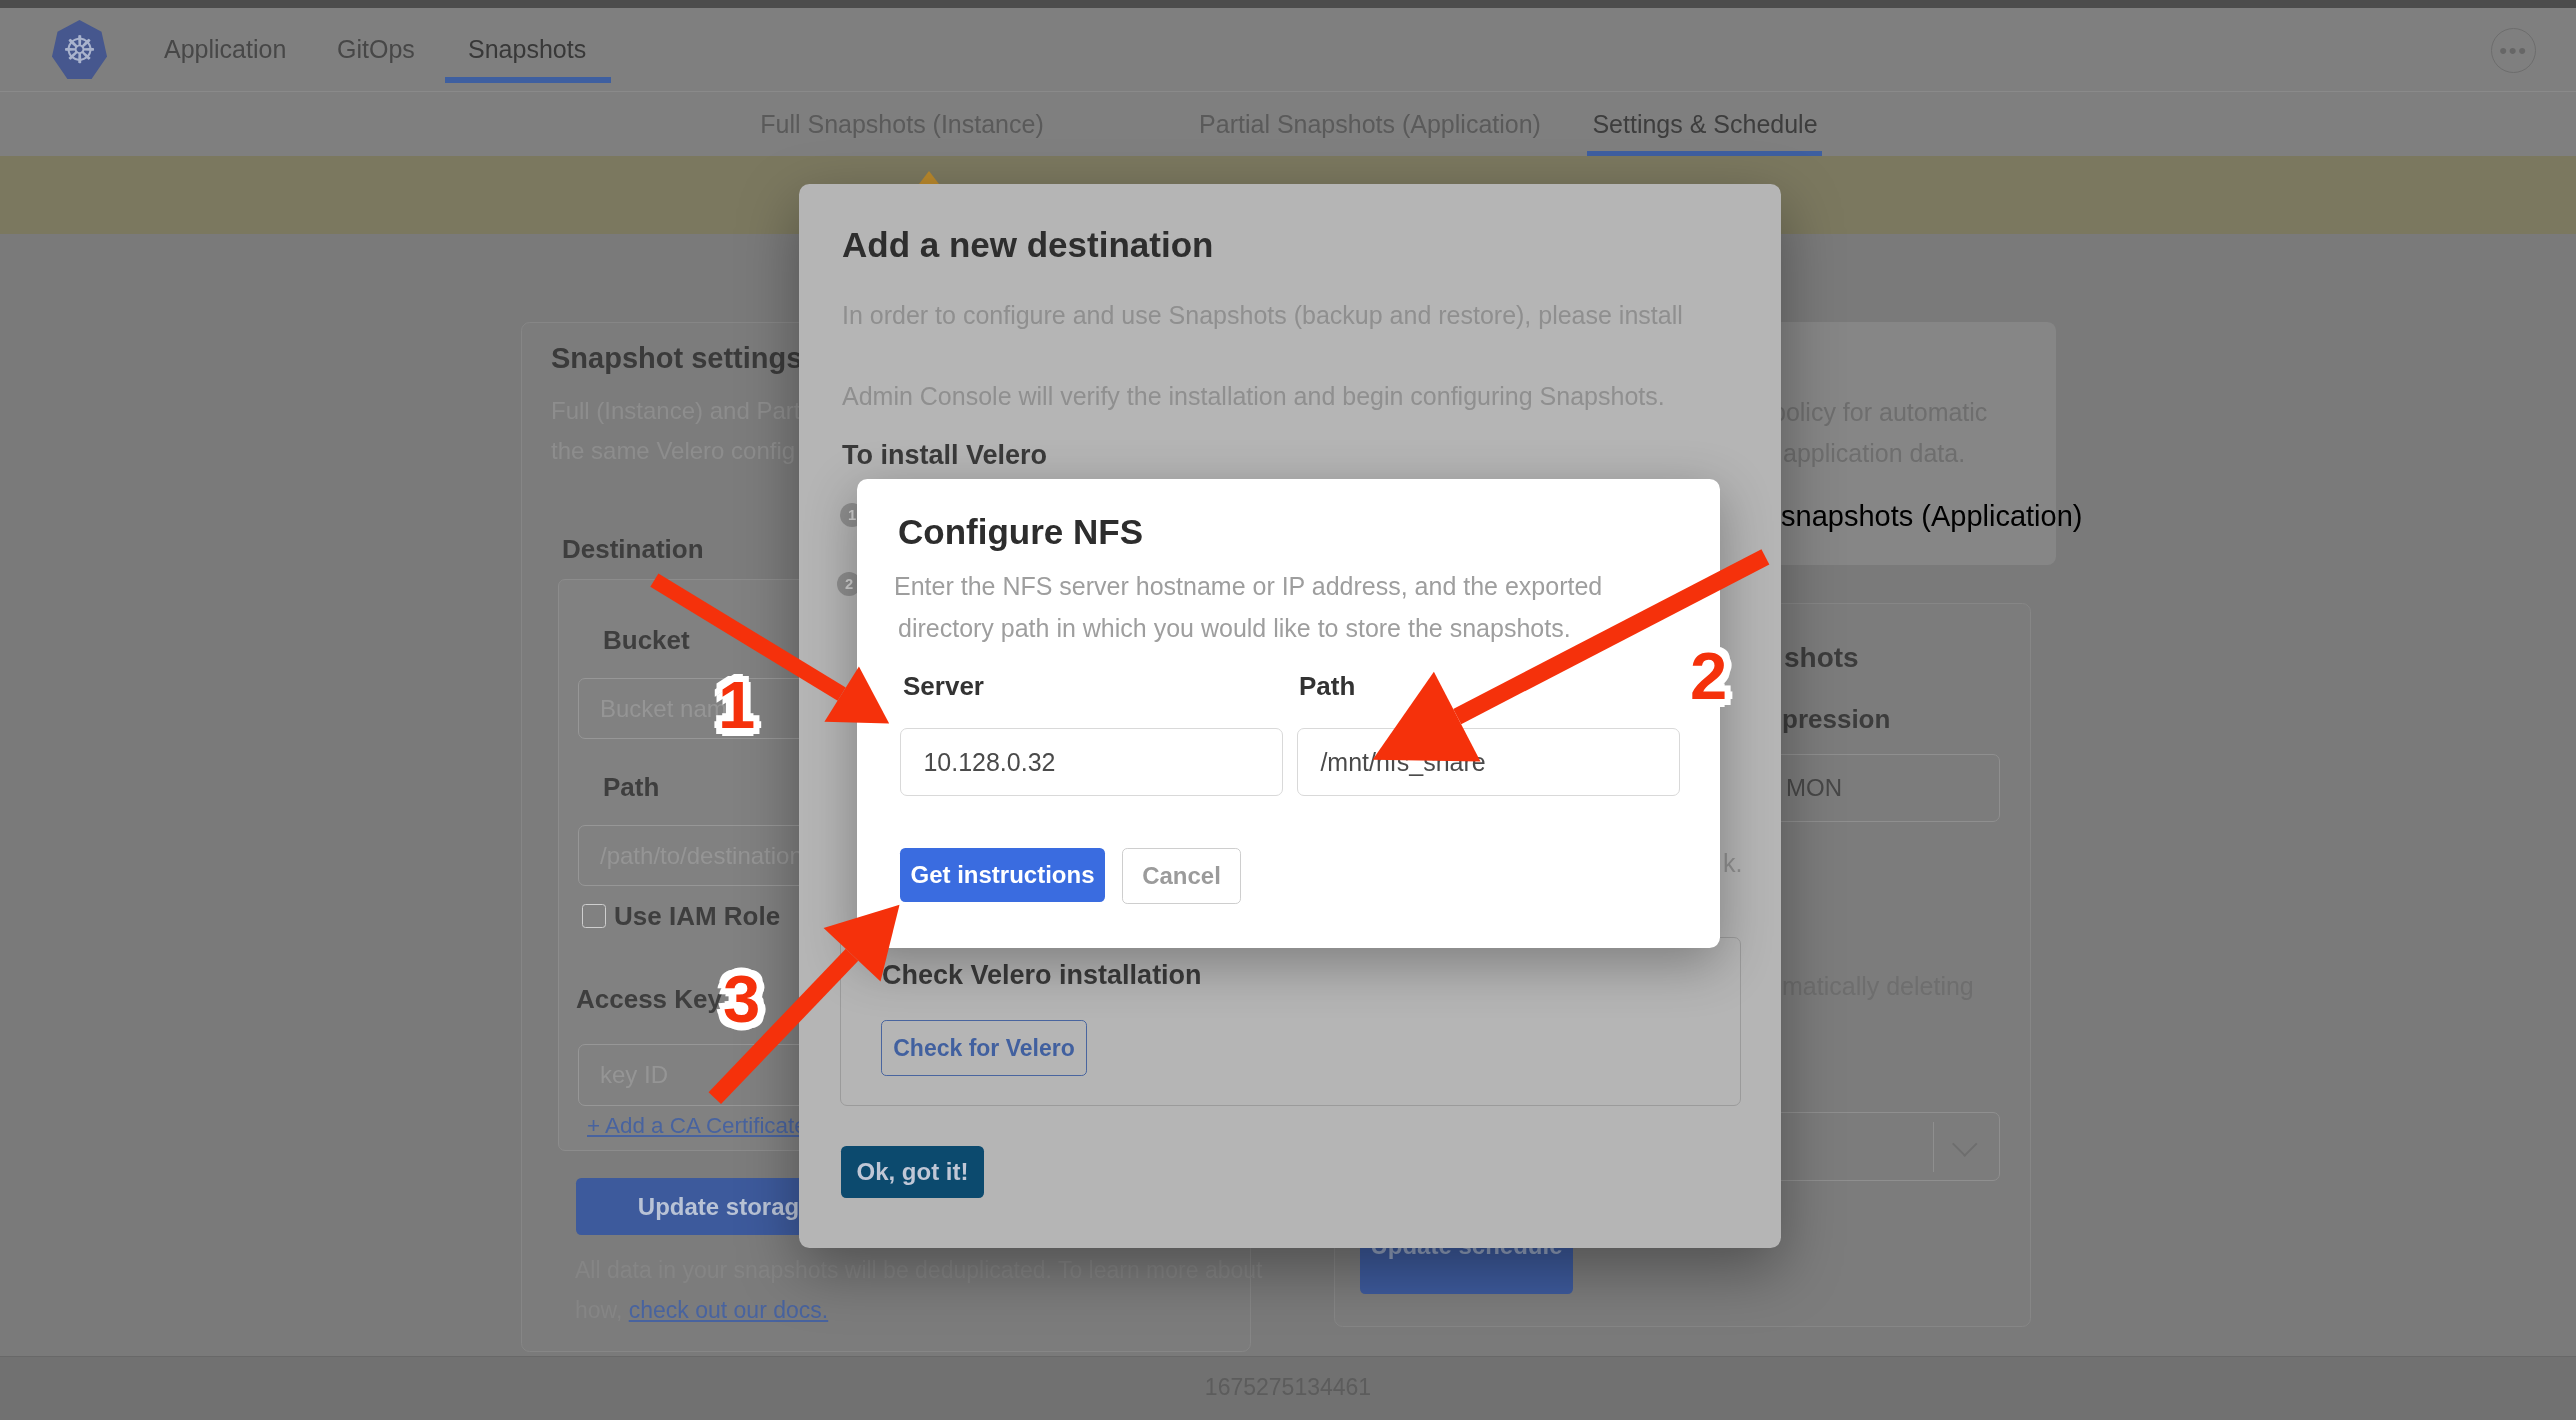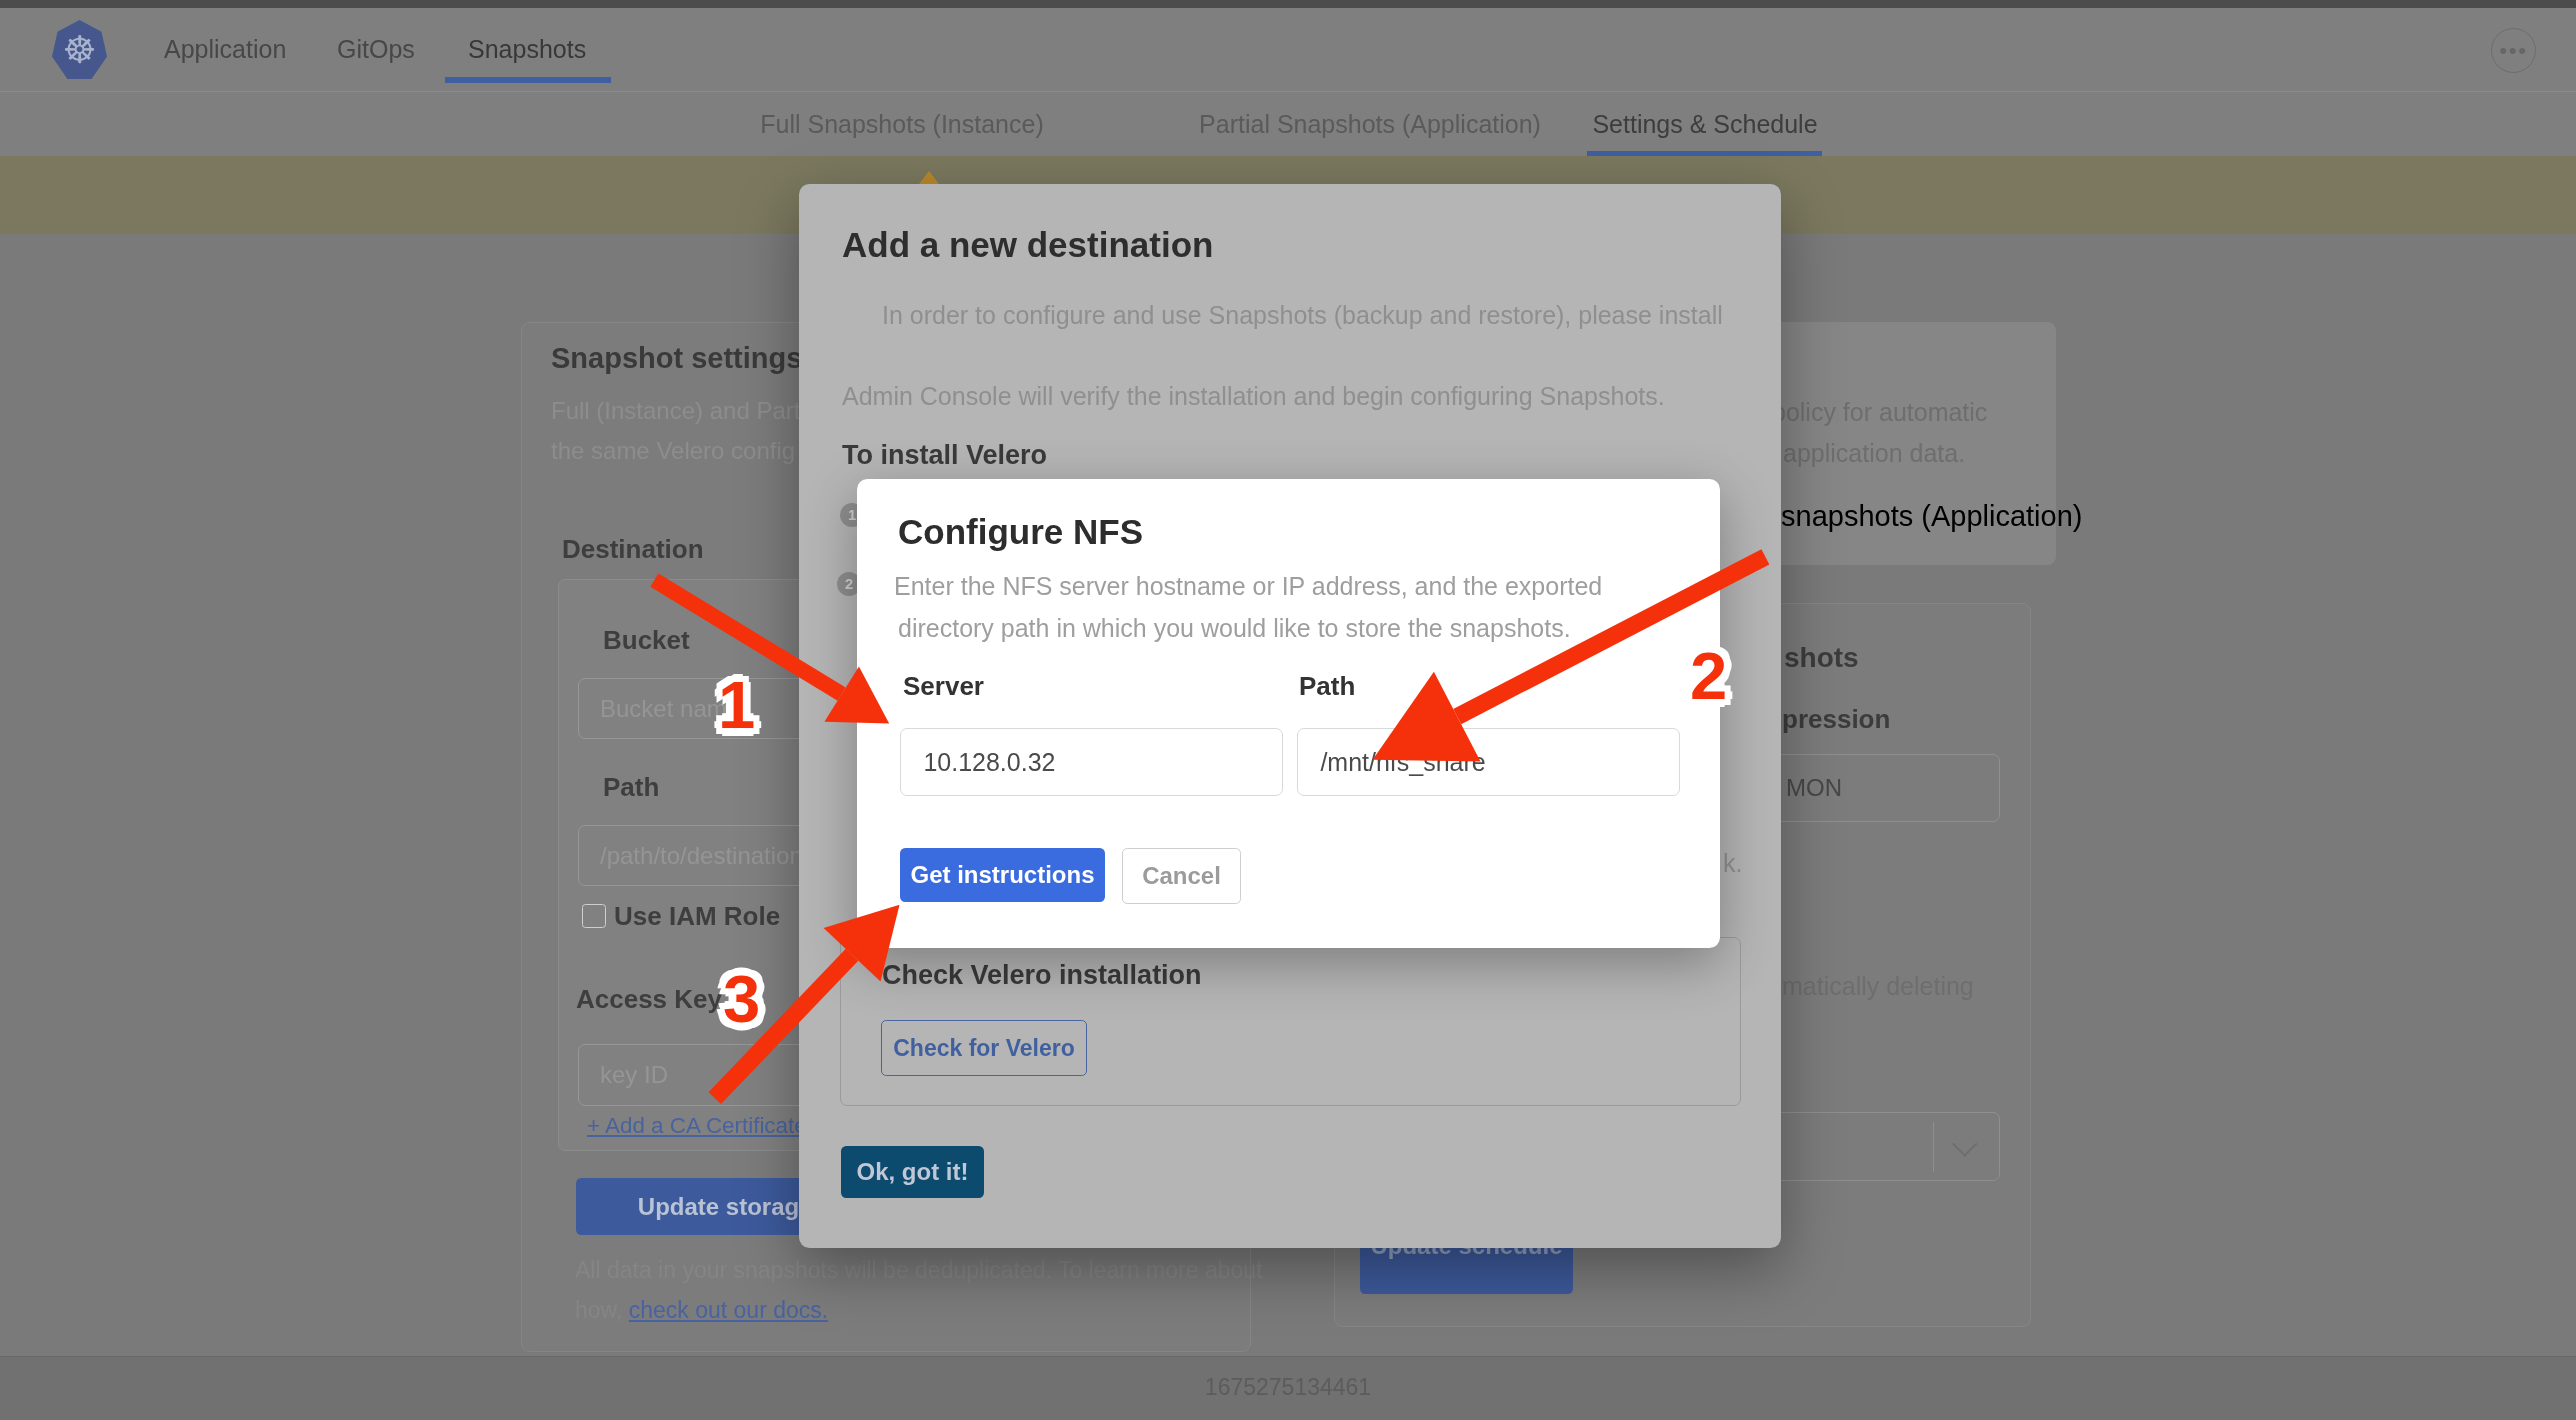--- a/index.html
+++ b/index.html
@@ -184,21 +184,21 @@
     <div class="abs dim-btn" style="left:25px;top:616px;width:213px;height:74px;align-items:flex-start;">
       <span style="margin-top:12px;color:#93a2c0;">Update schedule</span>
     </div>
   </div>
 
   <div class="abs footer"></div>
   <div class="abs stamp nowrap" style="left:1288px;top:1374px;transform:translateX(-50%);">1675275134461</div>
 
   <div class="abs modal-add">
     <div class="abs ma-title nowrap" style="left:43px;top:41px;">Add a new destination</div>
-    <div class="abs ma-body nowrap" style="left:43px;top:117px;margin-left:40px;">In order to configure and use Snapshots (backup and restore), please install</div>
+    <div class="abs ma-body nowrap" style="left:43px;top:117px;">In order to configure and use Snapshots (backup and restore), please install</div>
     <div class="abs ma-body nowrap" style="left:43px;top:198px;">Admin Console will verify the installation and begin configuring Snapshots.</div>
 
     <div class="abs ma-h2 nowrap" style="left:43px;top:256px;">To install Velero</div>
 
     <div class="abs step-circle" style="left:41px;top:319px;">
       <span>1</span>
     </div>
     <div class="abs step-circle" style="left:38px;top:388px;">
       <span>2</span>
     </div>

